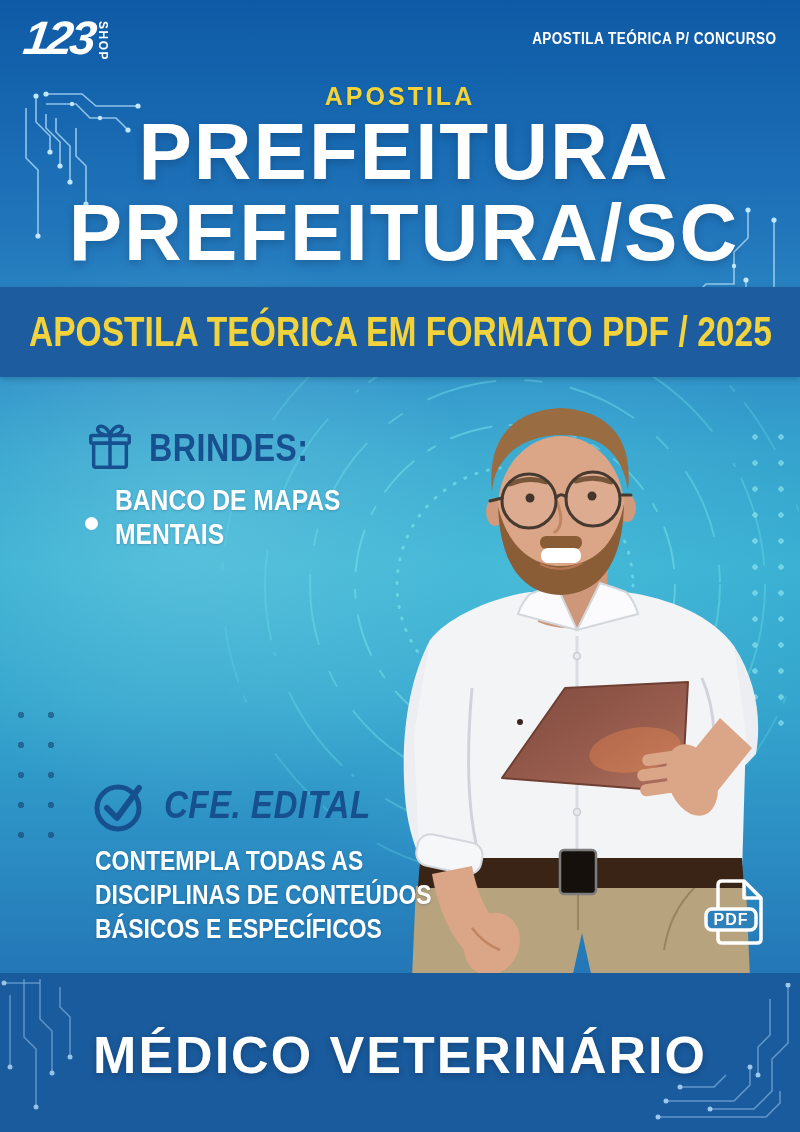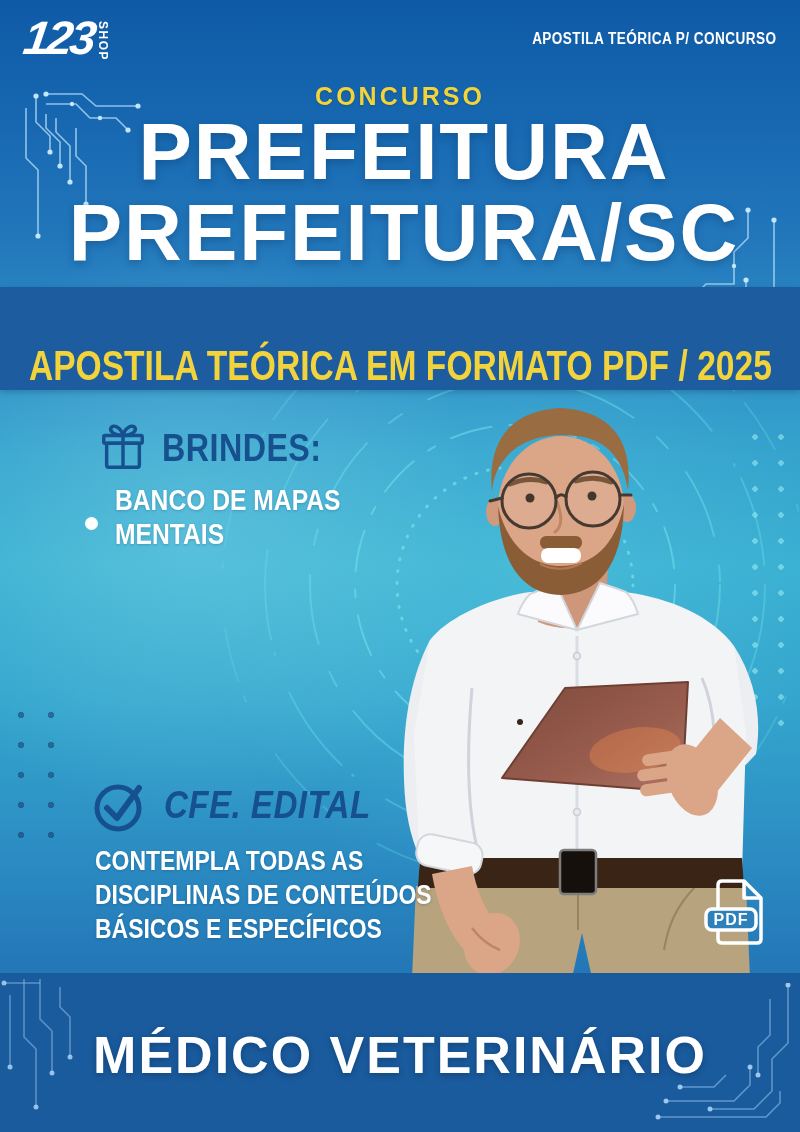--- a/index.html
+++ b/index.html
@@ -26,28 +26,28 @@
 
   
   .kicker{position:absolute; left:0; right:0; top:82px; text-align:center; color:#f2d33c;
           font-weight:bold; font-size:25px; letter-spacing:3px; z-index:4;
           text-shadow:0 1px 2px rgba(30,60,10,0.25);}
   .title{position:absolute; left:0; right:0; top:112px; text-align:center; color:#fff;
          font-weight:bold; font-size:80px; line-height:1.01; letter-spacing:2px; z-index:4;
          text-shadow:0 3px 8px rgba(10,40,80,0.3); margin:0;padding-left:8px;}
 
   
-  .banner-band{position:absolute; left:0; top:287px; width:800px; height:103px; background:#1d5c9e;
-               display:flex; align-items:flex-end; justify-content:center; z-index:4;
+  .banner-band{position:absolute; left:0; top:287px; width:800px; height:90px; background:#1d5c9e;
+               display:flex; align-items:center; justify-content:center; z-index:4;
                box-shadow:0 2px 6px rgba(0,30,60,0.25);}
   .banner-text{color:#f2d33c; font-weight:bold; font-size:42px; white-space:nowrap;
                transform:scaleX(0.8); transform-origin:center;}
 
   
-  .brindes-head{position:absolute; left:98px; top:422px; display:flex; align-items:center; z-index:4;text-align:center;}
+  .brindes-head{position:absolute; left:85px; top:422px; display:flex; align-items:center; z-index:4;text-align:center;}
   .brindes-title{color:#17508f; font-weight:bold; font-size:38px; letter-spacing:0.5px;
                  transform:scaleX(0.85); transform-origin:left center; margin-left:14px; white-space:nowrap;}
   .bullet-list{position:absolute; left:85px; top:484px; z-index:4; list-style:none; margin:0; padding:0;}
   .bullet-item{display:flex; align-items:center; margin-bottom:19px;}
   .bullet-dot{width:13px; height:13px; border-radius:50%; background:#fff; margin-top:11px; flex:none;}
   .bullet-text{color:#fff; font-weight:bold; font-size:29px; line-height:1.17; white-space:pre-line;
                margin-left:17px; transform:scaleX(0.85); transform-origin:left top;
                text-shadow:0 1px 3px rgba(10,50,90,0.25);}
 
   
@@ -143,21 +143,21 @@
         <circle cx="112" cy="74" r="2.2"></circle>
     </g>
   </svg>
 
   <div class="logo">
     <span class="logo-number">123</span>
     <span class="logo-suffix">SHOP</span>
   </div>
   <div class="tagline">APOSTILA TEÓRICA P/ CONCURSO</div>
 
-  <div class="kicker">CONCURSO</div>
+  <div class="kicker">APOSTILA</div>
   <h1 class="title"><span>PREFEITURA</span><br>
     <span>PREFEITURA/SC</span></h1>
 
   <div class="banner-band">
     <span class="banner-text">APOSTILA TEÓRICA EM FORMATO PDF / 2025</span>
   </div>
 
   <div class="brindes-head">
     <svg width="50" height="52" viewBox="0 0 52 52">
       <g fill="none" stroke="#17508f" stroke-width="3.6" stroke-linecap="round" stroke-linejoin="round">

